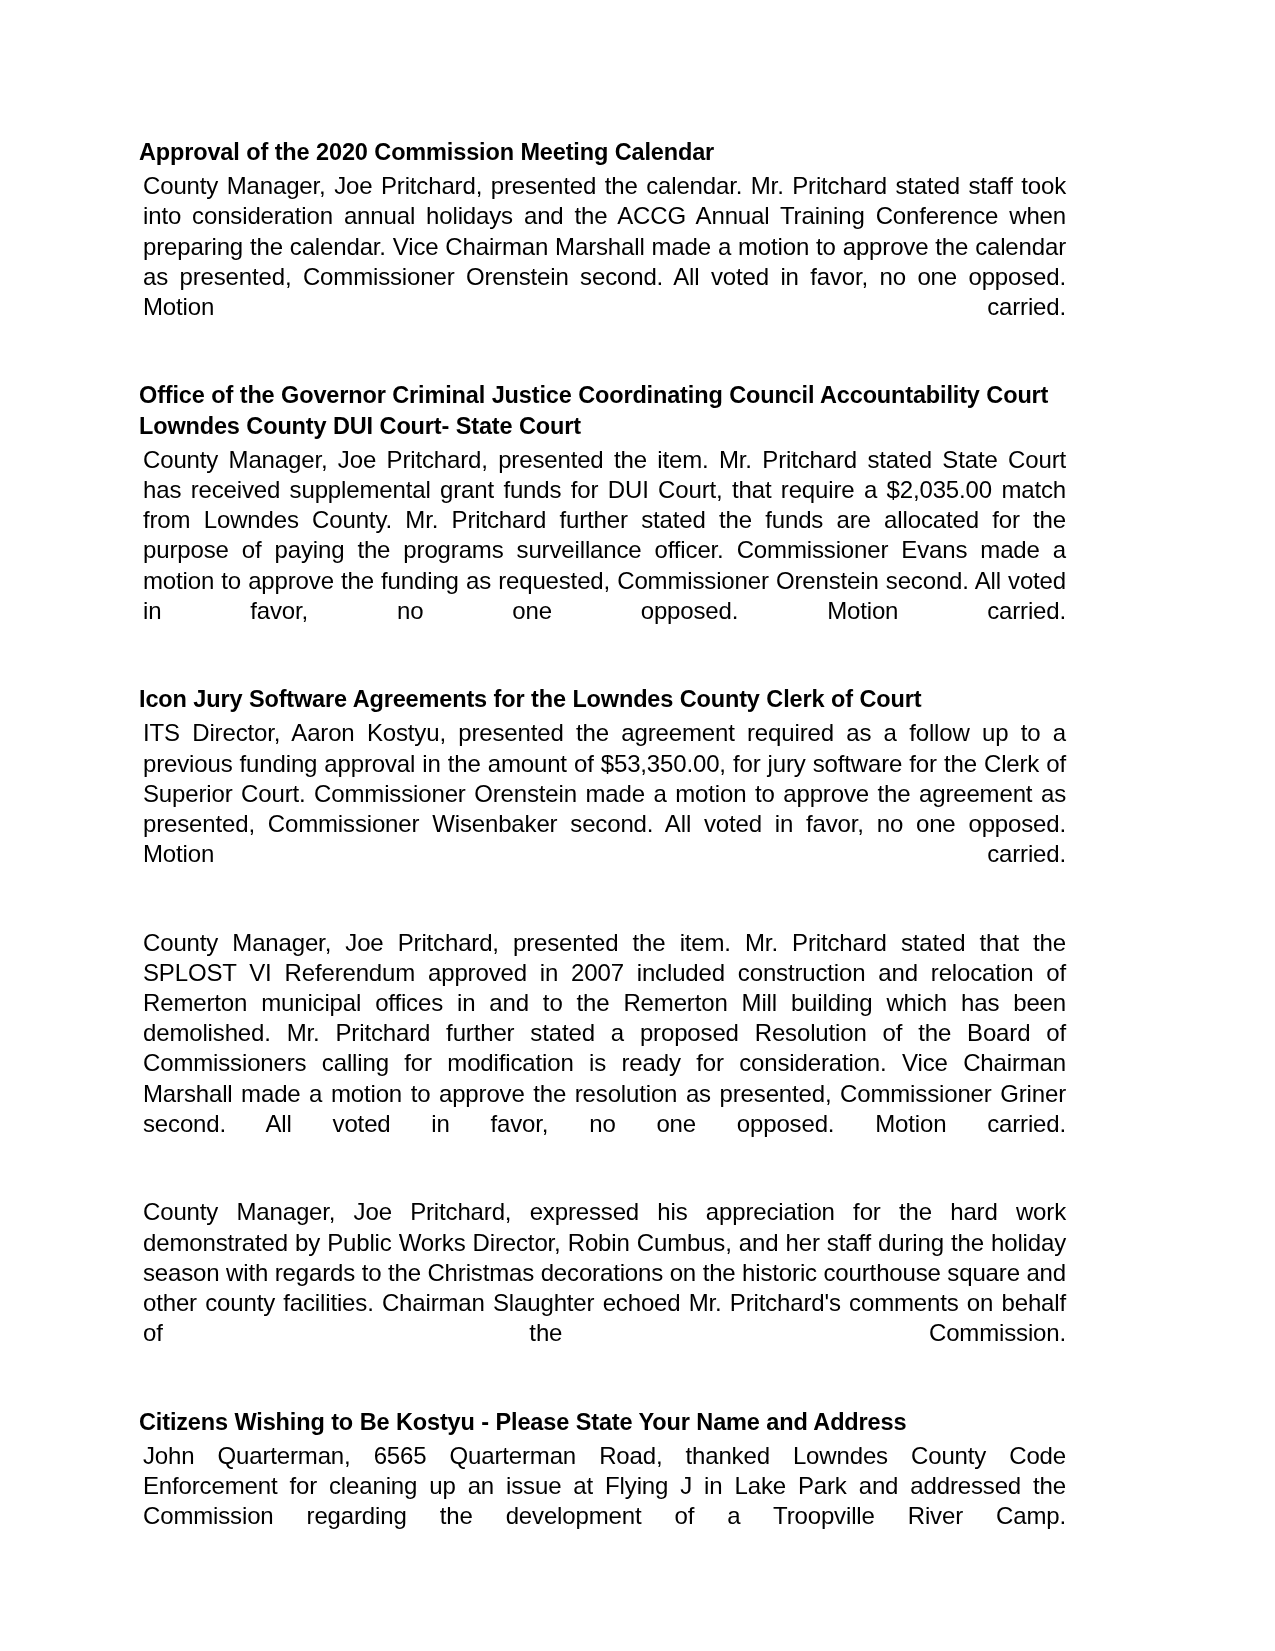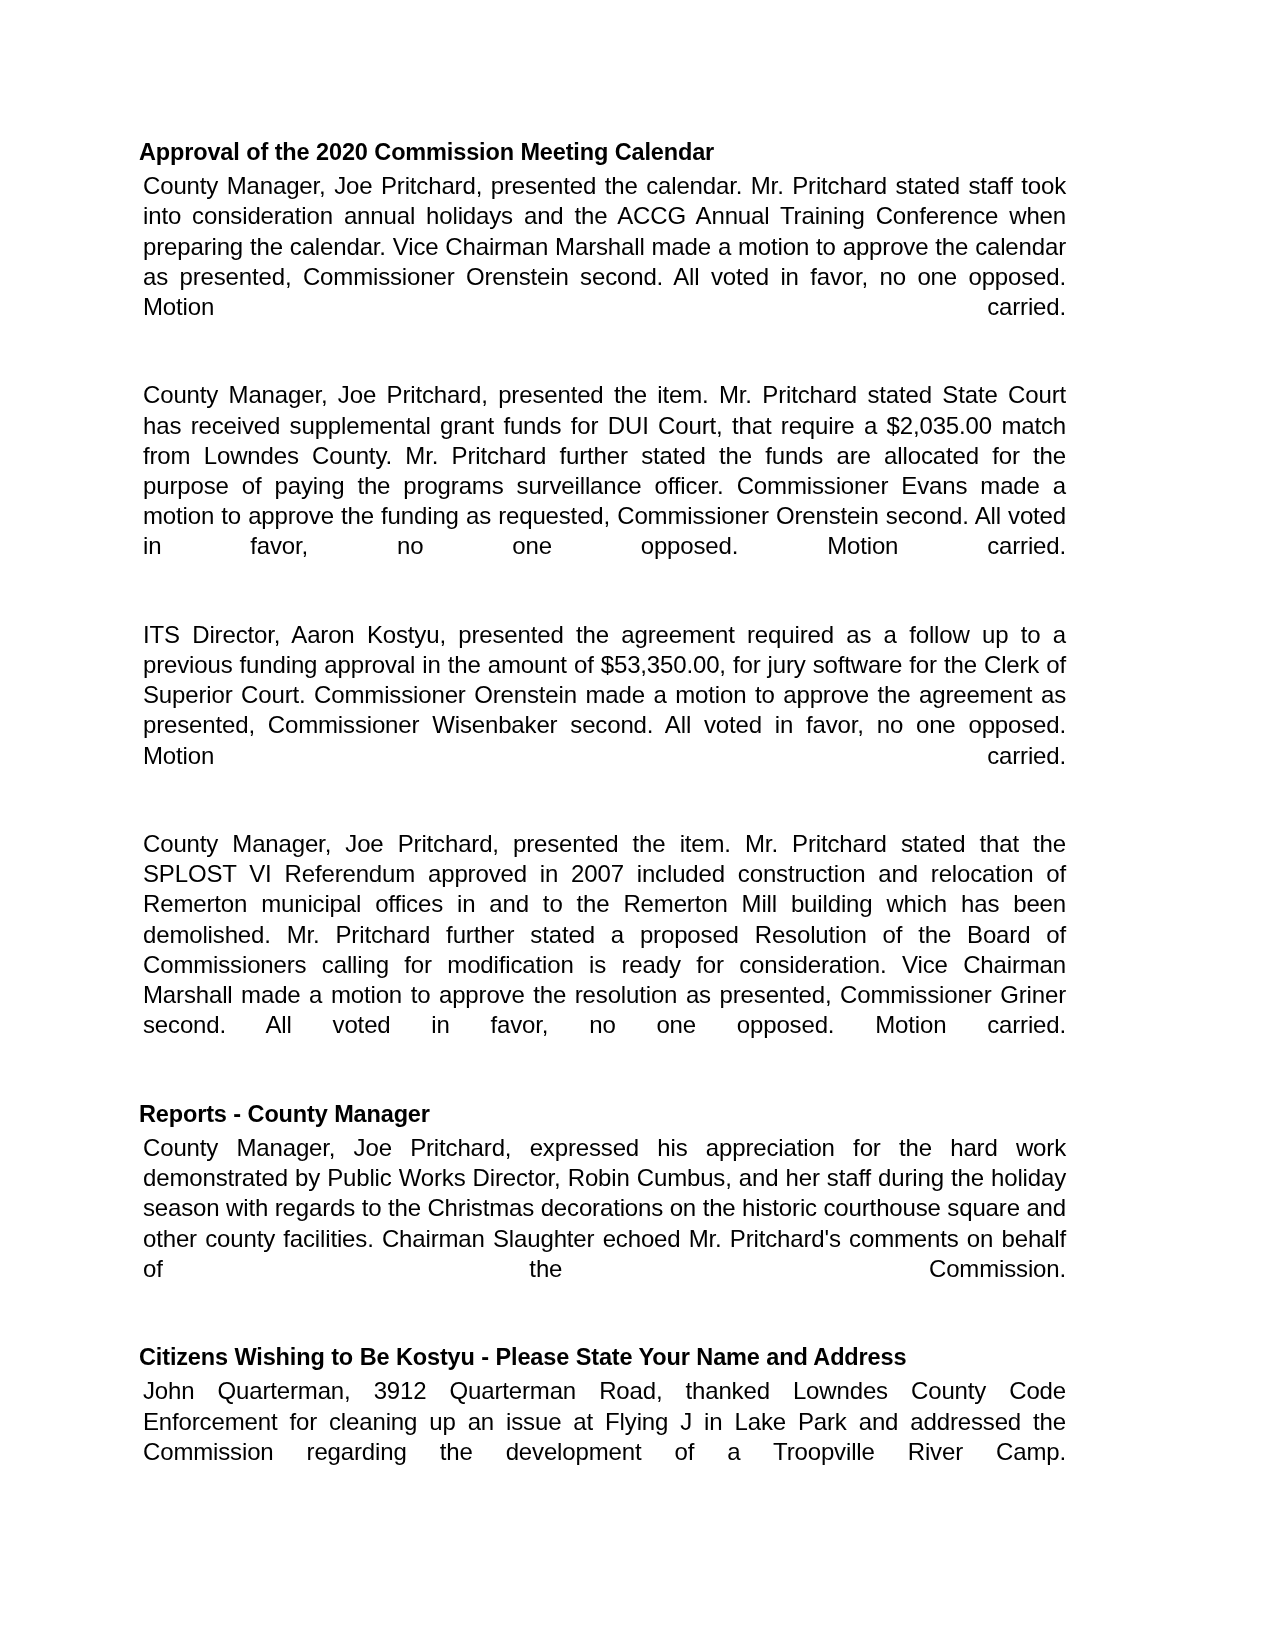--- a/index.html
+++ b/index.html
@@ -61,35 +61,36 @@
 
 <div class="page">
   <div class="content">
 
     <div class="section">
       <h2 class="sec-heading">Approval of the 2020 Commission Meeting Calendar</h2>
       <p class="sec-body">County Manager, Joe Pritchard, presented the calendar.  Mr. Pritchard stated staff took into consideration annual holidays and the ACCG Annual Training Conference when preparing the calendar.  Vice Chairman Marshall made a motion to approve the calendar as presented, Commissioner Orenstein second.  All voted in favor, no one opposed.  Motion carried.</p>
     </div>
 
     <div class="section">
+      <h2 class="sec-heading">Office of the Governor Criminal Justice Coordinating Council Accountability Court Lowndes County DUI Court- State Court</h2>
       <p class="sec-body">County Manager, Joe Pritchard, presented the item.  Mr. Pritchard stated State Court has received supplemental grant funds for DUI Court, that require a $2,035.00 match from Lowndes County.  Mr. Pritchard further stated the funds are allocated for the purpose of paying the programs surveillance officer.  Commissioner Evans made a motion to approve the funding as requested, Commissioner Orenstein second.  All voted in favor, no one opposed.  Motion carried.</p>
     </div>
 
     <div class="section">
+      <h2 class="sec-heading">Icon Jury Software Agreements for the Lowndes County Clerk of Court</h2>
       <p class="sec-body">ITS Director, Aaron Kostyu, presented the agreement required as a follow up to a previous funding approval in the amount of $53,350.00, for jury software for the Clerk of Superior Court.  Commissioner Orenstein made a motion to approve the agreement as presented, Commissioner Wisenbaker second.  All voted in favor, no one opposed.  Motion carried.</p>
     </div>
 
     <div class="section">
       <p class="sec-body">County Manager, Joe Pritchard, presented the item.   Mr. Pritchard stated that the SPLOST VI Referendum approved in 2007 included construction and relocation of Remerton municipal offices in and to the Remerton Mill building which has been demolished. Mr. Pritchard further stated a proposed Resolution of the Board of Commissioners calling for modification is ready for consideration.   Vice Chairman Marshall made a motion to approve the resolution as presented, Commissioner Griner second.  All voted in favor, no one opposed.  Motion carried.</p>
     </div>
 
     <div class="section">
-      <h2 class="sec-heading">Reports - County Manager</h2>
       <p class="sec-body">County Manager, Joe Pritchard, expressed his appreciation for the hard work demonstrated by Public Works Director, Robin Cumbus, and her staff during the holiday season with regards to the Christmas decorations on the historic courthouse square and other county facilities.  Chairman Slaughter echoed Mr. Pritchard's comments on behalf of the Commission.</p>
     </div>
 
     <div class="section">
       <h2 class="sec-heading">Citizens Wishing to Be Kostyu - Please State Your Name and Address</h2>
-      <p class="sec-body">John Quarterman, 3912 Quarterman Road, thanked Lowndes County Code Enforcement for cleaning up an issue at Flying J in Lake Park and addressed the Commission regarding the development of a Troopville River Camp.</p>
+      <p class="sec-body">John Quarterman, 6565 Quarterman Road, thanked Lowndes County Code Enforcement for cleaning up an issue at Flying J in Lake Park and addressed the Commission regarding the development of a Troopville River Camp.</p>
     </div>
 
   </div>
 </div>
 
 </body></html>

